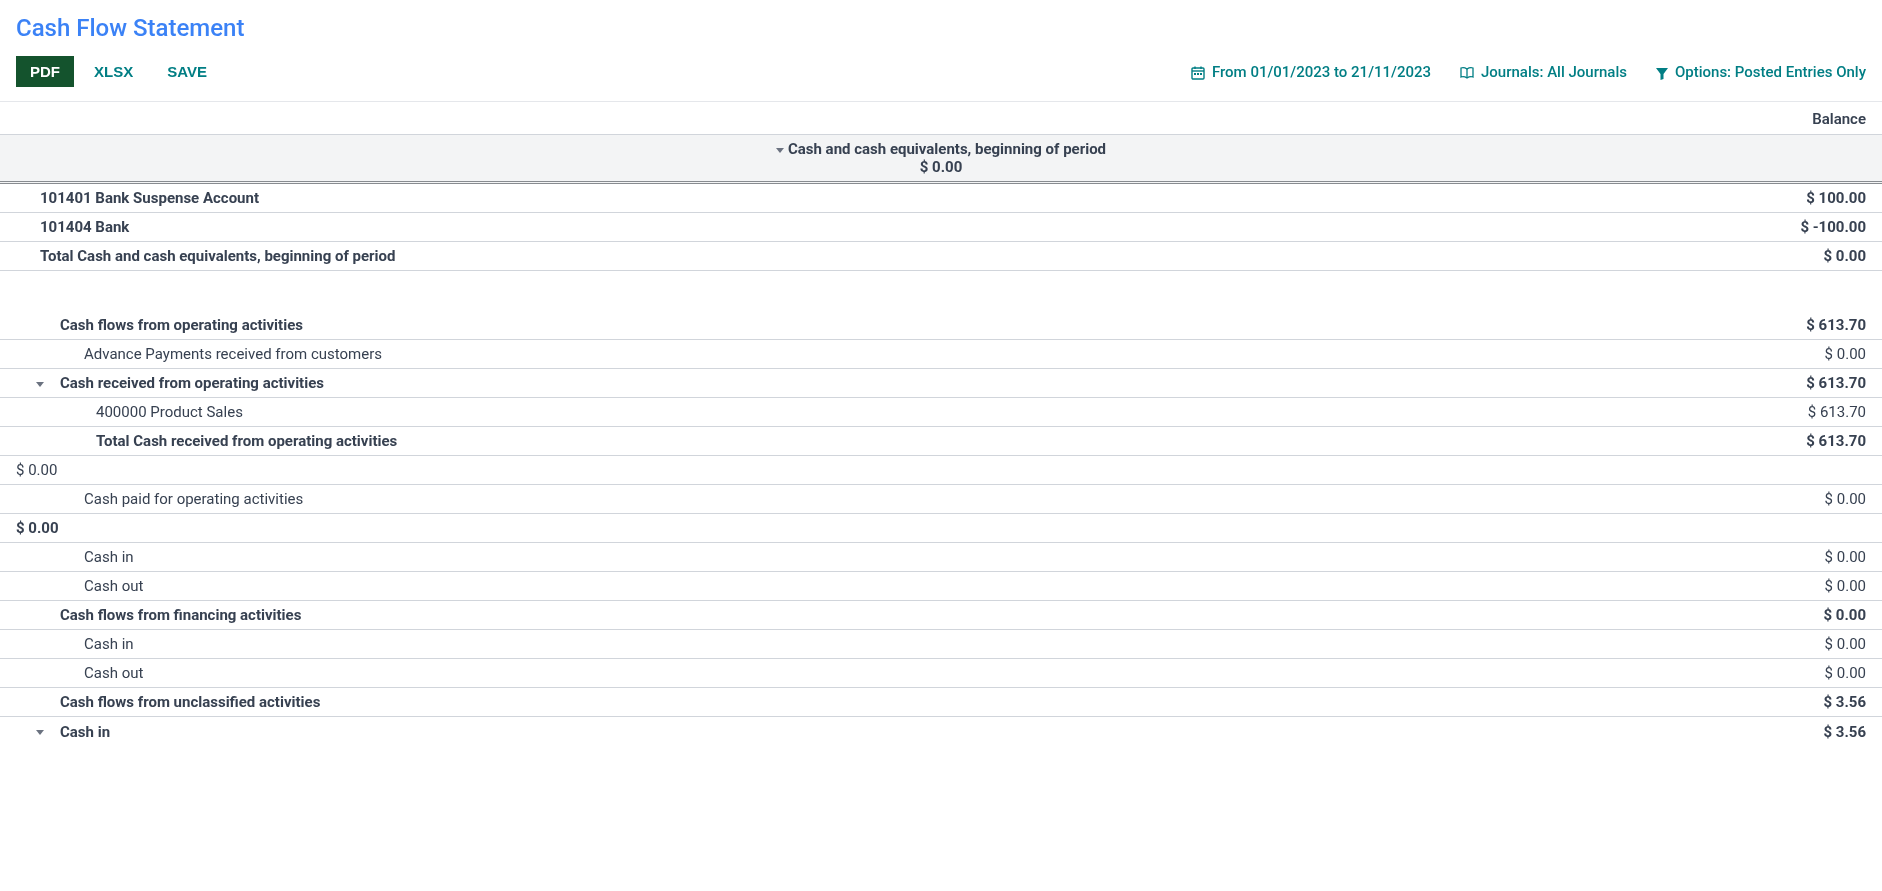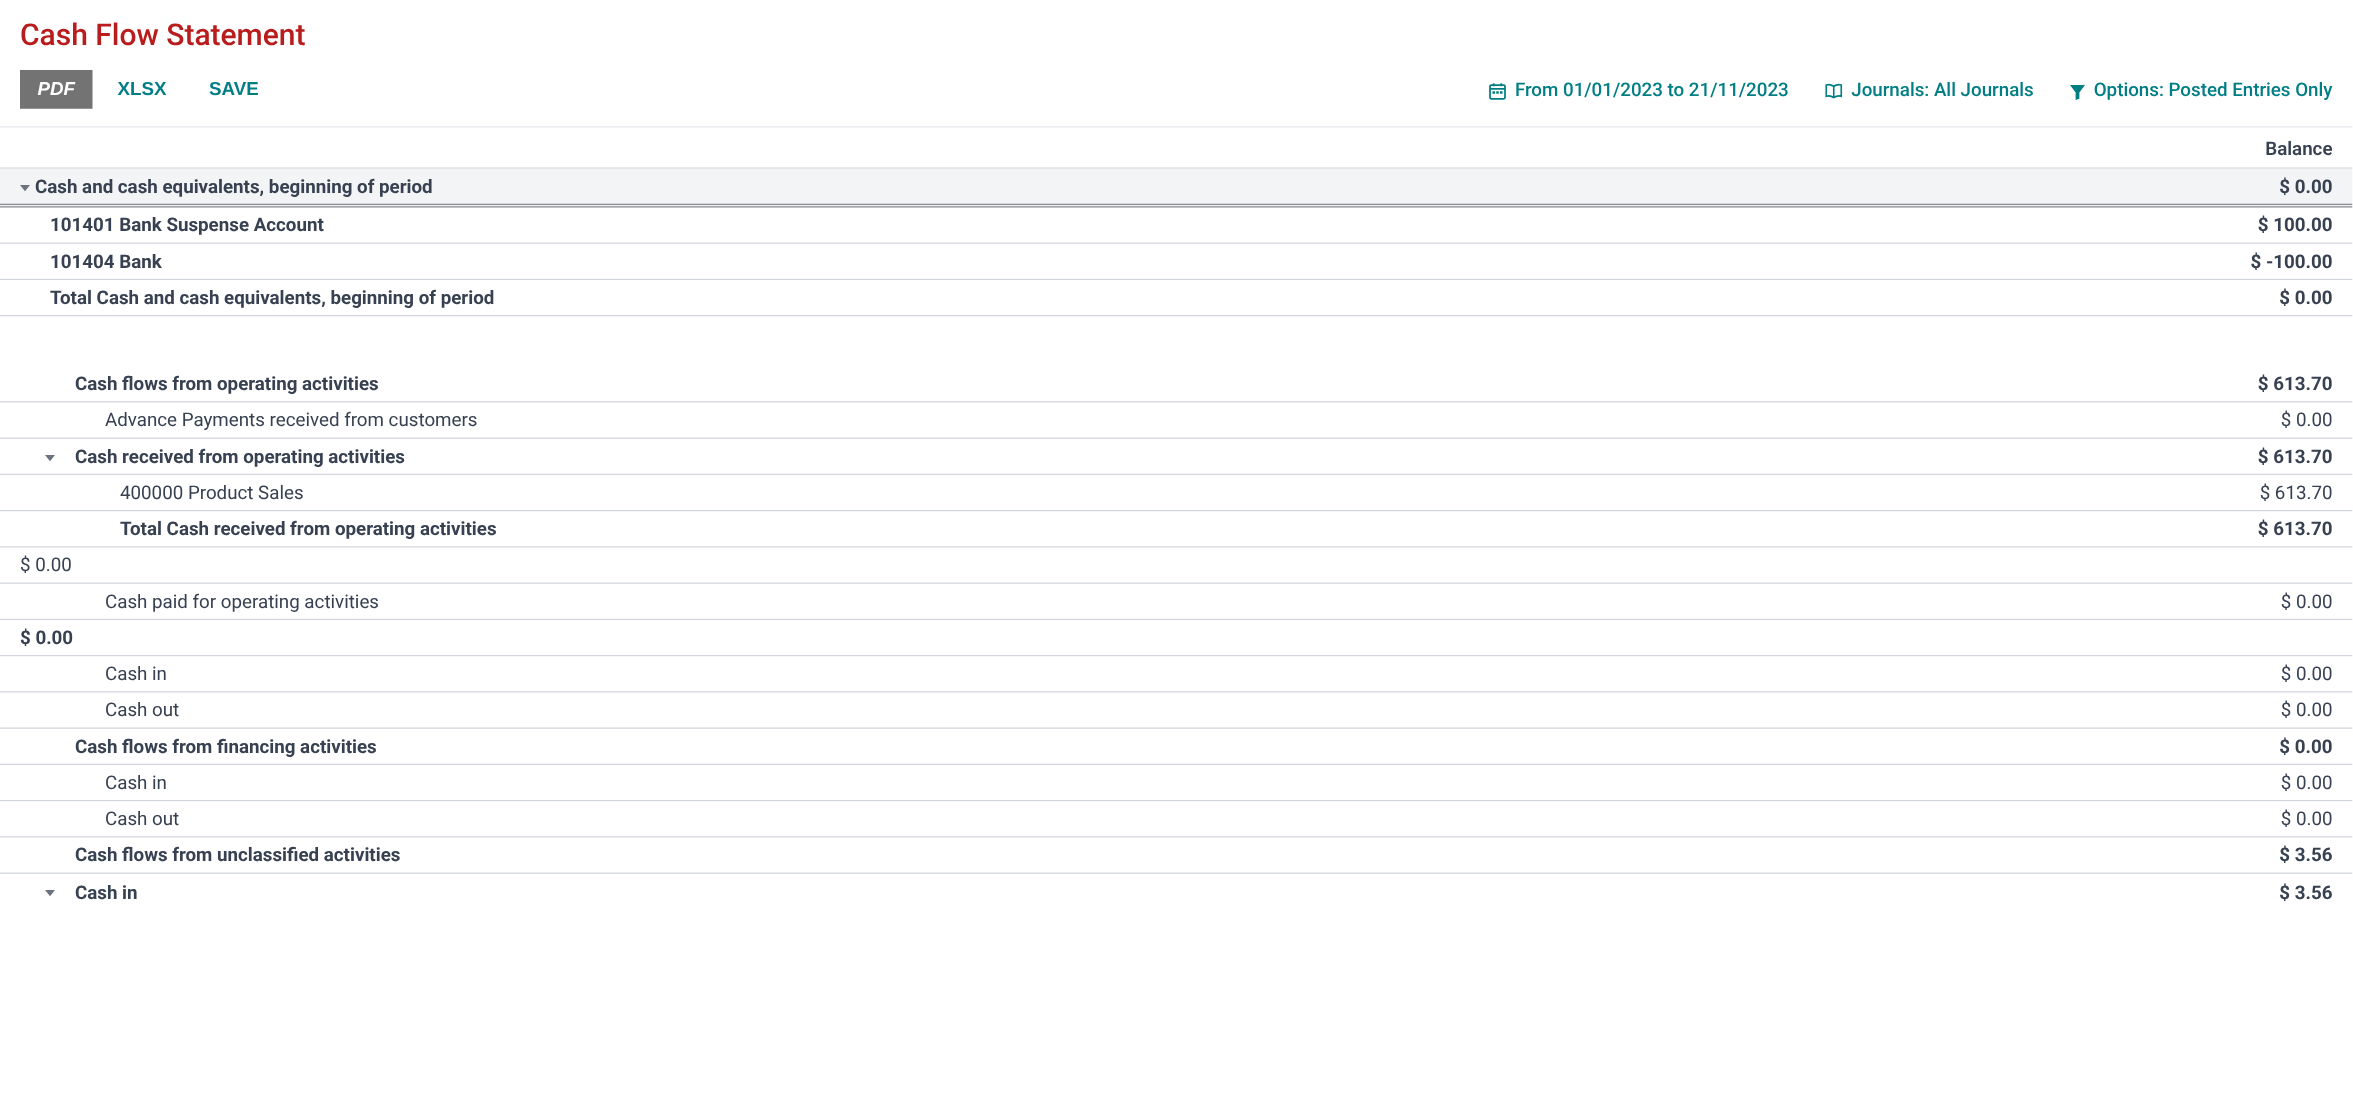--- a/index.html
+++ b/index.html
@@ -5,43 +5,42 @@
   * { box-sizing: border-box; margin: 0; padding: 0; }
   body {
     font-family: -apple-system, BlinkMacSystemFont, "Segoe UI", Roboto, "Helvetica Neue", Arial, sans-serif;
     background: #fff;
     color: #374151;
     font-size: 15px;
   }
   .page-title {
     font-size: 24px;
     font-weight: 500;
-    color: #b91c1c;
+    color: #3b82f6;
     padding: 14px 16px 8px 16px;
   }
   .toolbar {
     display: flex;
     align-items: center;
     padding: 6px 16px 14px 16px;
     border-bottom: 1px solid #e5e7eb;
   }
   .toolbar-left { display: flex; gap: 6px; }
   .btn {
     padding: 7px 14px;
     font-size: 15px;
     font-weight: 600;
     border: none;
     cursor: pointer;
     background: transparent;
     color: #017e84;
   }
   .btn-active {
-    background: #737373;
+    background: #14532d;
     color: #fff;
-    font-style: italic;
   }
   .toolbar-right {
     margin-left: auto;
     display: flex;
     gap: 28px;
     color: #017e84;
     font-size: 15px;
     font-weight: 500;
   }
   .filter-item { display: inline-flex; align-items: flex-end; gap: 6px; cursor: pointer; }
@@ -59,21 +58,21 @@
     display: flex;
     align-items: center;
     border-bottom: 1px solid #d1d5db;
     padding: 5px 16px;
     min-height: 29px;
   }
   .row .label { flex: 1; display: flex; align-items: center; }
   .row .value { text-align: right; white-space: nowrap; }
   .row-shaded { background: #f3f4f5; }
   .row-bold { font-weight: 700; }
-  .row-double { border-bottom: 3px double #888c90; }
+  .row-double { border-bottom: 3px double #888c90; flex-direction: column; }
   .caret {
     display: inline-block;
     width: 0; height: 0;
     border-left: 4px solid transparent;
     border-right: 4px solid transparent;
     border-top: 5px solid #6b7280;
     margin-right: 4px;
     margin-top: 2px;
   }
   .caret-spacer { display: inline-block; width: 20px; }

